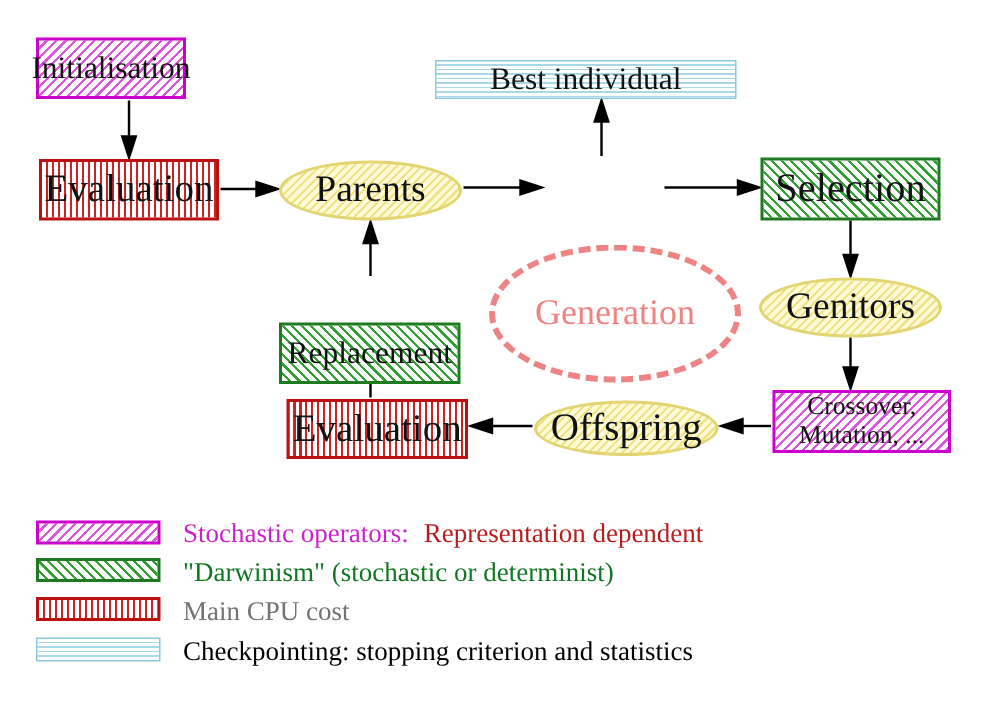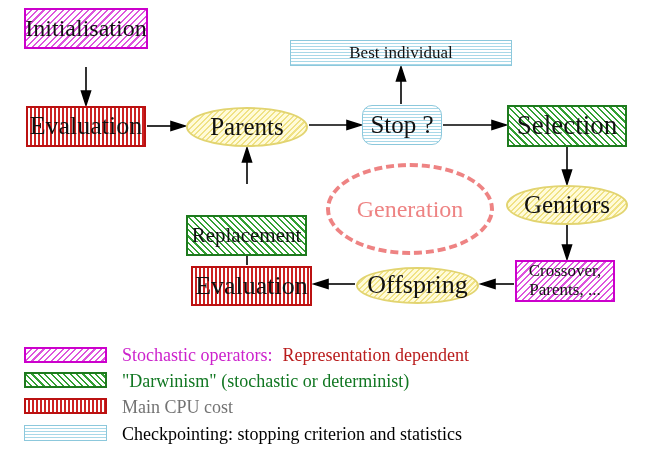--- a/index.html
+++ b/index.html
@@ -77,39 +77,38 @@
       <polygon points="314,284 328,279.5 328,288.5"></polygon>
 
       <line x1="247" y1="265" x2="247" y2="241"></line>
       <polygon points="247,227 242.5,241 251.5,241"></polygon>
 
       <line x1="247" y1="184" x2="247" y2="162"></line>
       <polygon points="247,148 242.5,162 251.5,162"></polygon>
     </g>
   </svg>
 
-  <div class="node hatch-magenta" style="left:24px;top:8px;width:124px;height:41px;font-size:24px;">Initialisation</div>
+  <div class="node hatch-magenta" style="left:24px;top:25px;width:100px;height:41px;font-size:21px;">Initialisation</div>
 
   <div class="node stripe-red" style="left:26px;top:106px;width:120px;height:41px;font-size:26px;">Evaluation</div>
 
   <div class="node ellipse-yellow" style="left:186px;top:107px;width:122px;height:40px;font-size:25px;">Parents</div>
 
-  <div class="node stripe-cyan" style="left:290px;top:40px;width:222px;height:26px;font-size:17px;">Best individual</div>
+  <div class="node stripe-cyan" style="left:290px;top:40px;width:201px;height:26px;font-size:21px;">Best individual</div>
 
-  <div class="node stripe-cyan rounded" style="left:362px;top:105px;width:80px;height:40px;font-size:25px;">Stop ?</div>
 
   <div class="node hatch-green" style="left:507px;top:105px;width:120px;height:42px;font-size:27px;">Selection</div>
 
   <div class="node ellipse-yellow" style="left:506px;top:185px;width:122px;height:40px;font-size:25px;">Genitors</div>
 
   <div class="node ellipse-dashed" style="left:326px;top:163px;width:168px;height:92px;font-size:24px;">Generation</div>
 
-  <div class="node hatch-magenta" style="left:515px;top:260px;width:100px;height:42px;font-size:17px;flex-direction:column;">
+  <div class="node hatch-magenta" style="left:515px;top:260px;width:119px;height:42px;font-size:17px;flex-direction:column;">
     <span>Crossover,</span>
-    <span>Parents, ...</span>
+    <span>Mutation, ...</span>
   </div>
 
   <div class="node ellipse-yellow" style="left:356px;top:267px;width:123px;height:37px;font-size:26px;">Offspring</div>
 
   <div class="node stripe-red" style="left:191px;top:266px;width:121px;height:40px;font-size:26px;">Evaluation</div>
 
   <div class="node hatch-green" style="left:186px;top:185px;width:121px;height:41px;font-size:21px;margin-top:30px;">Replacement</div>
 
   <div>
     <div class="swatch hatch-magenta" style="top:347px;"></div>

